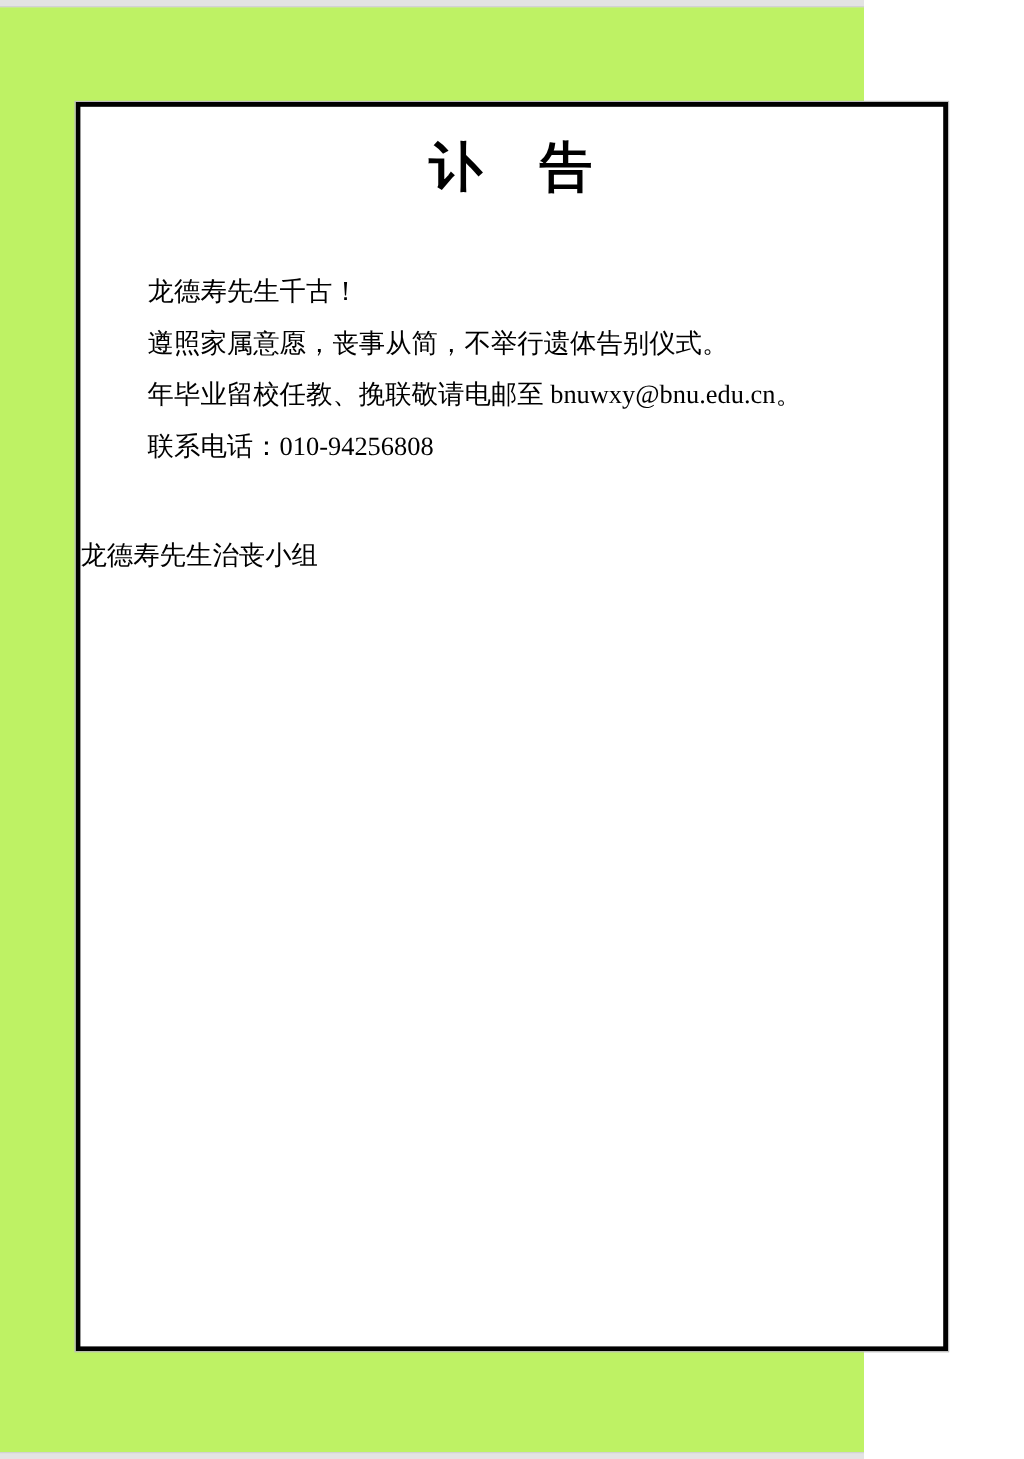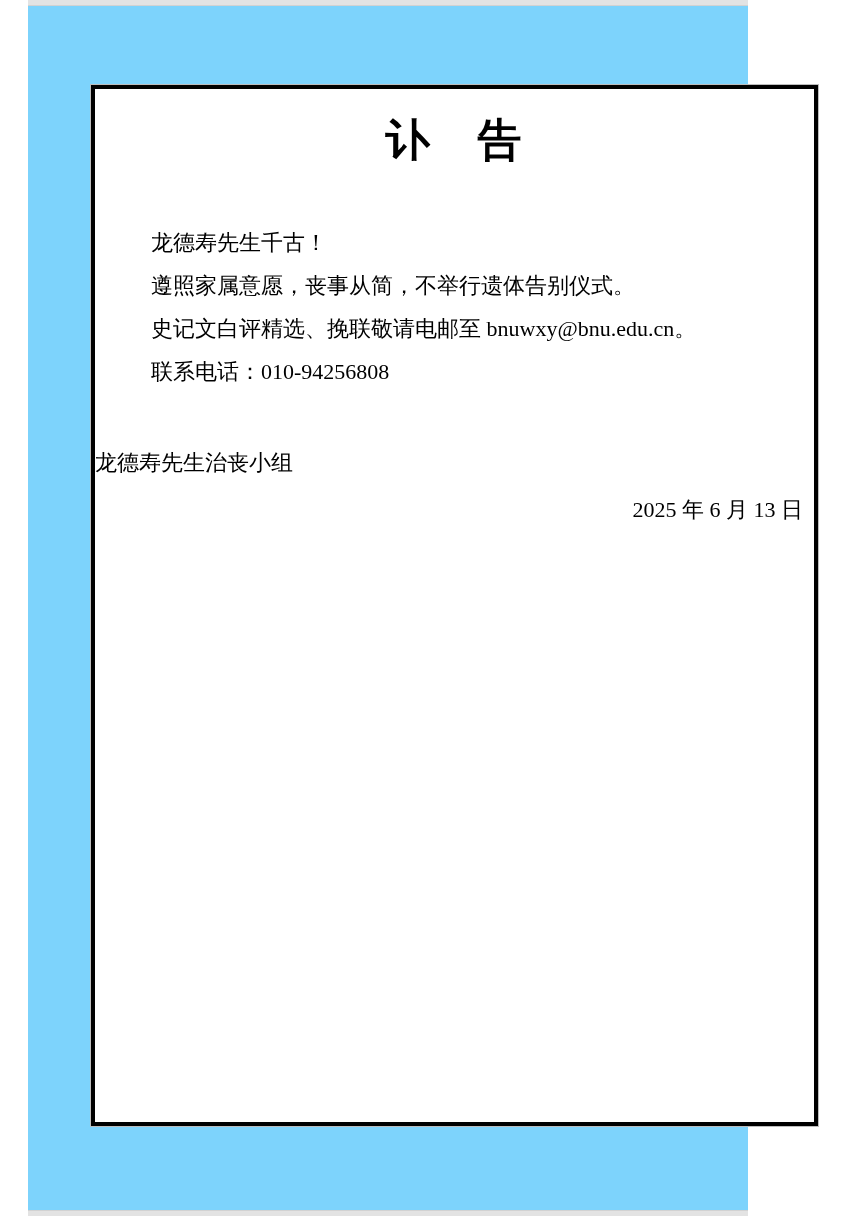--- a/index.html
+++ b/index.html
@@ -9,22 +9,21 @@
     width: 853px;
     height: 1216px;
     overflow: hidden;
     font-family: "Liberation Serif", "DejaVu Serif", serif;
     color: #000000;
   }
   .viewport {
     position: relative;
     width: 720px;
     height: 1216px;
-    background: #7dd3fc;
-    margin-left: 28px;
+    background: #bef264;
   }
   .strip {
     position: absolute;
     left: 0;
     right: 0;
     height: 5px;
     background: #e3e3e3;
   }
   .strip-top {
     top: 0;
@@ -87,26 +86,25 @@
 
   <div class="strip strip-top"></div>
 
   <div class="notice-box">
 
     <div class="notice-title">讣　告</div>
 
     <div class="notice-body">
       <p>龙德寿先生千古！</p>
       <p>遵照家属意愿，丧事从简，不举行遗体告别仪式。</p>
-      <p>史记文白评精选、挽联敬请电邮至 bnuwxy@bnu.edu.cn。</p>
+      <p>年毕业留校任教、挽联敬请电邮至 bnuwxy@bnu.edu.cn。</p>
       <p>联系电话：010-94256808</p>
     </div>
 
     <div class="signature-block">
       <div class="signature-line">龙德寿先生治丧小组</div>
-      <div class="date-line">2025 年 6 月 13 日</div>
     </div>
 
   </div>
 
   <div class="strip strip-bottom"></div>
 
 </div>
 
 </body></html>

